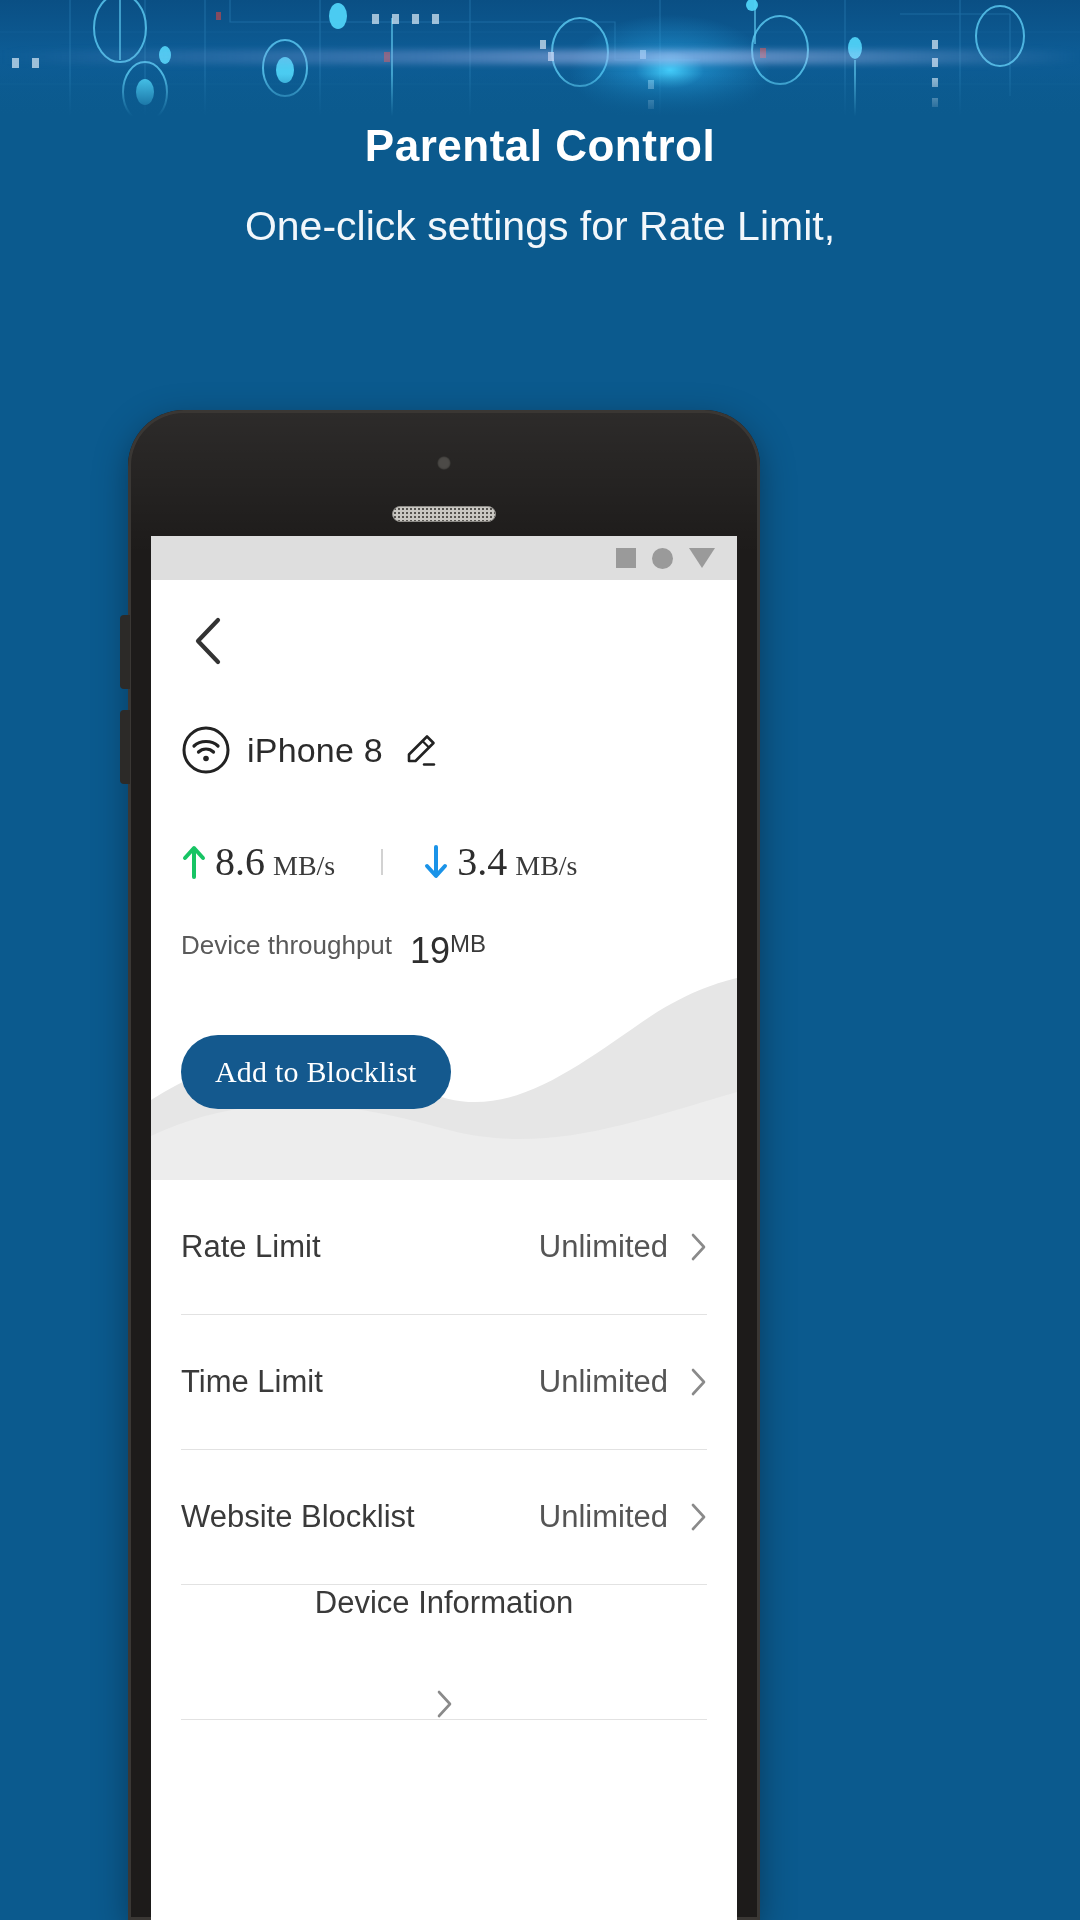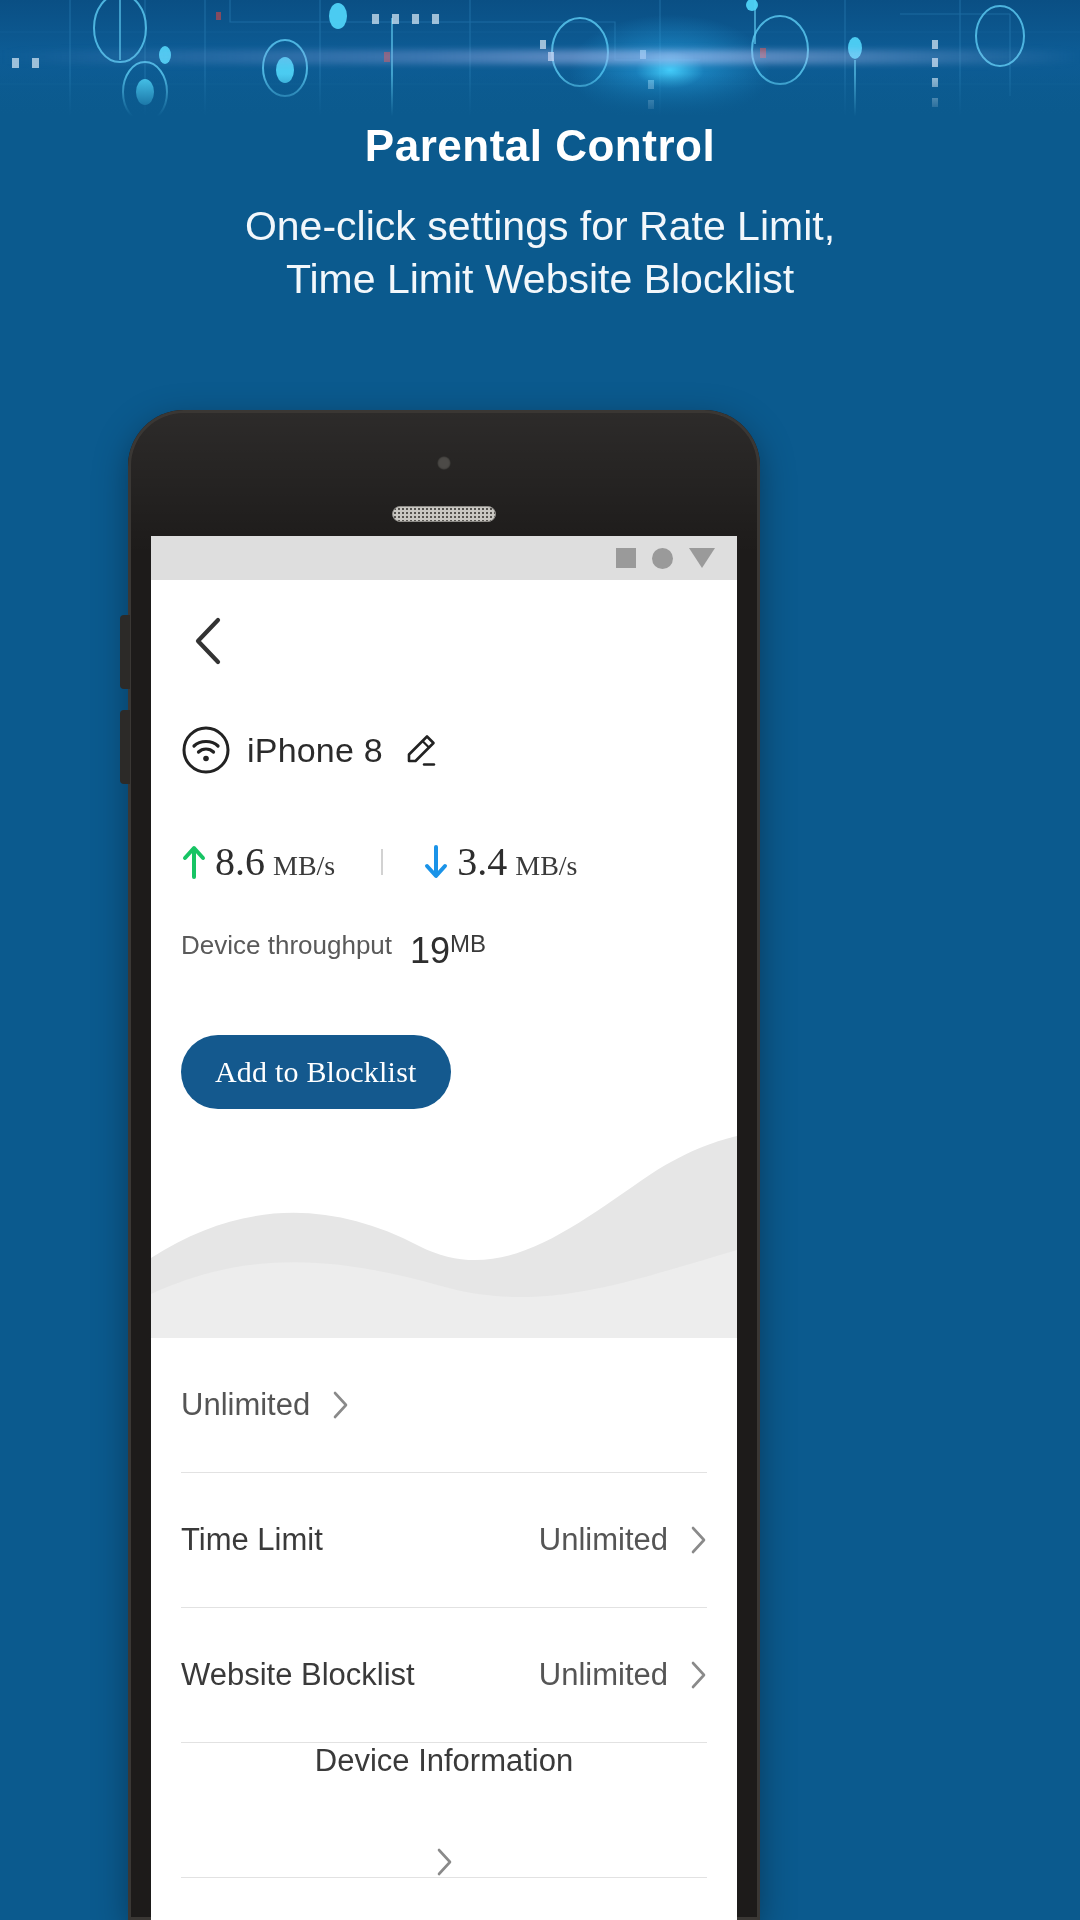--- a/index.html
+++ b/index.html
@@ -84,21 +84,21 @@
   
   #statusbar {
     height:44px; background:#dedede; display:flex; align-items:center;
     justify-content:flex-end; padding-right:22px; gap:16px;
   }
   .sb-sq { width:20px; height:20px; background:#9a9a9a; }
   .sb-ci { width:21px; height:21px; border-radius:50%; background:#9a9a9a; }
   .sb-tr { width:0; height:0; border-left:13px solid transparent; border-right:13px solid transparent; border-top:20px solid #9a9a9a; }
 
   
-  #hero { position:relative; height:758px; background:#fff; overflow:hidden; }
+  #hero { position:relative; height:600px; background:#fff; overflow:hidden; }
   #hero .waves { position:absolute; left:0; bottom:0; width:586px; height:230px; }
   #backbtn {
     position:absolute; left:30px; top:34px; width:54px; height:54px;
     display:flex; align-items:center; justify-content:center; cursor:pointer;
   }
   #backbtn svg { display:block; }
 
   #devrow {
     position:absolute; left:30px; top:145px; display:flex; align-items:center; gap:16px;
   }
@@ -195,21 +195,20 @@
   </svg>
   <div class="glow"></div>
   <div class="hband"></div>
   <div class="fade"></div>
 </div>
 
 <div id="headings">
   <div id="title">Parental Control</div>
   <div id="subtitle">
     <span class="l1">One-click settings for Rate Limit,</span>
-    <span class="l2">Time Limit Website Blocklist</span>
   </div>
 </div>
 
 <div id="phone">
   <div class="side-btn" id="btn-vol-up"></div>
   <div class="side-btn" id="btn-vol-dn"></div>
   <div id="camera"></div>
   <div id="speaker"></div>
 
   <div id="screen">
@@ -273,20 +272,21 @@
         <span class="val">19</span>
         <span class="vunit">MB</span>
       </div>
 
       <button id="blockbtn">Add to Blocklist</button>
     </div>
 
     <div id="settings">
 
       <div class="row">
+        <span class="rlabel">Rate Limit</span>
         <span class="rvalue">Unlimited</span>
         <svg class="chev" viewBox="0 0 17 30">
           <path d="M3 3 L14 15 L3 27" fill="none" stroke="#8a8a8a" stroke-width="2.6" stroke-linecap="round" stroke-linejoin="round"></path>
         </svg>
       </div>
 
       <div class="row">
         <span class="rlabel">Time Limit</span>
         <span class="rvalue">Unlimited</span>
         <svg class="chev" viewBox="0 0 17 30">

